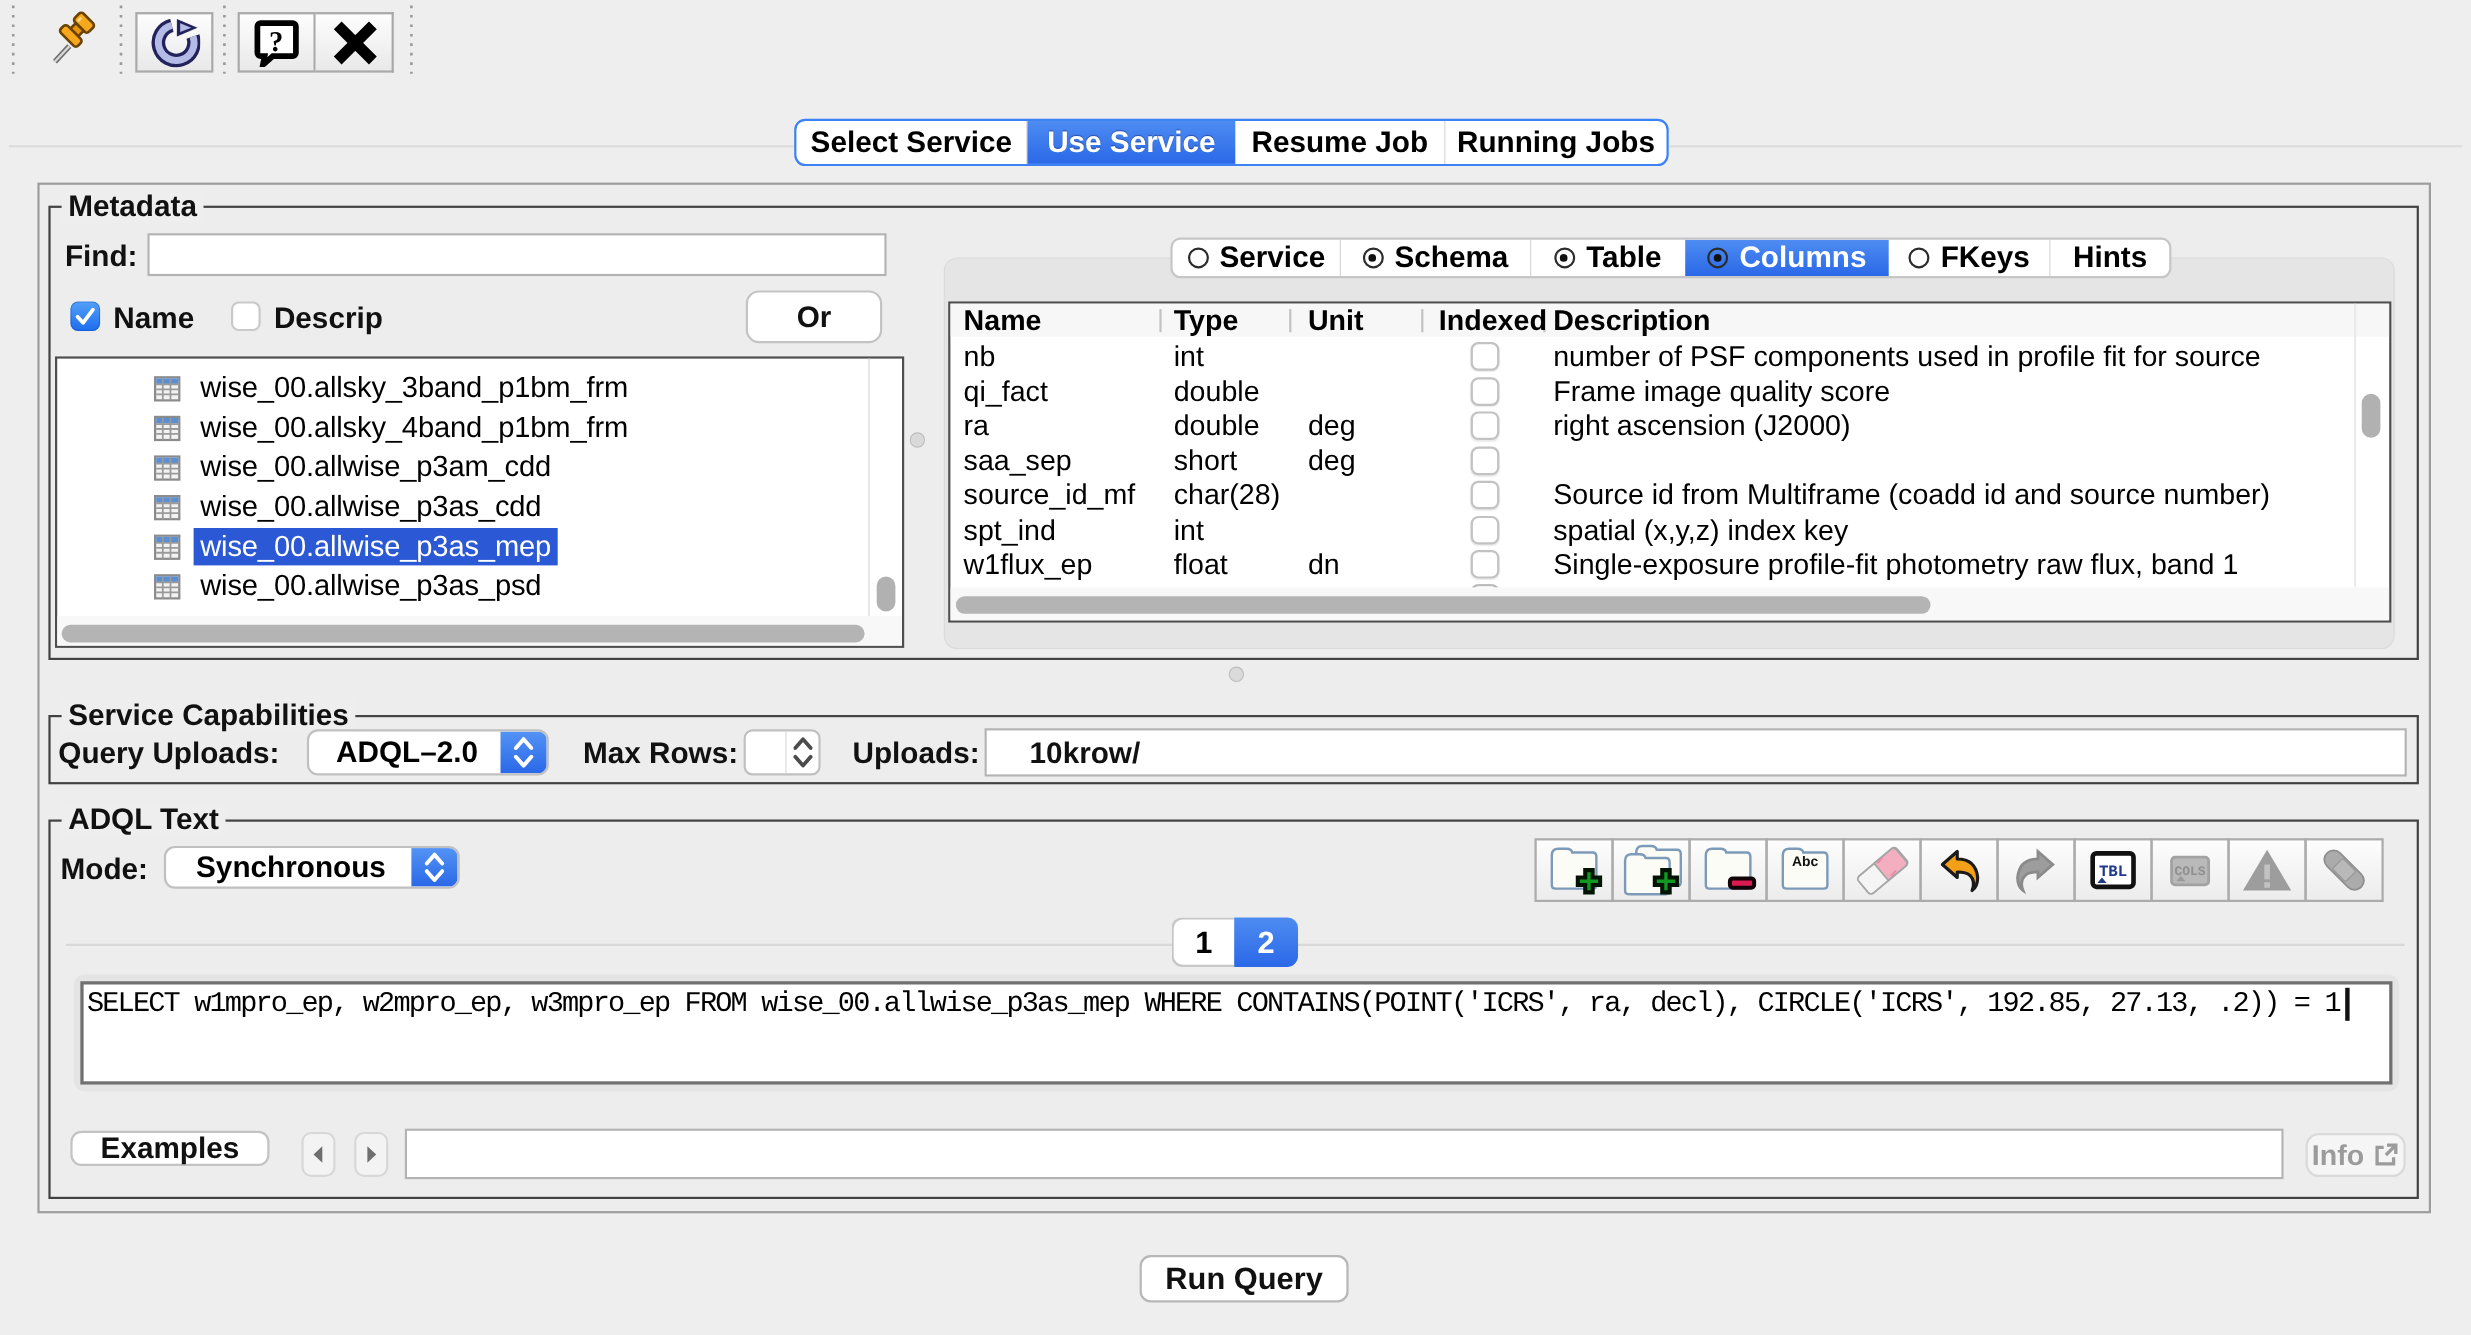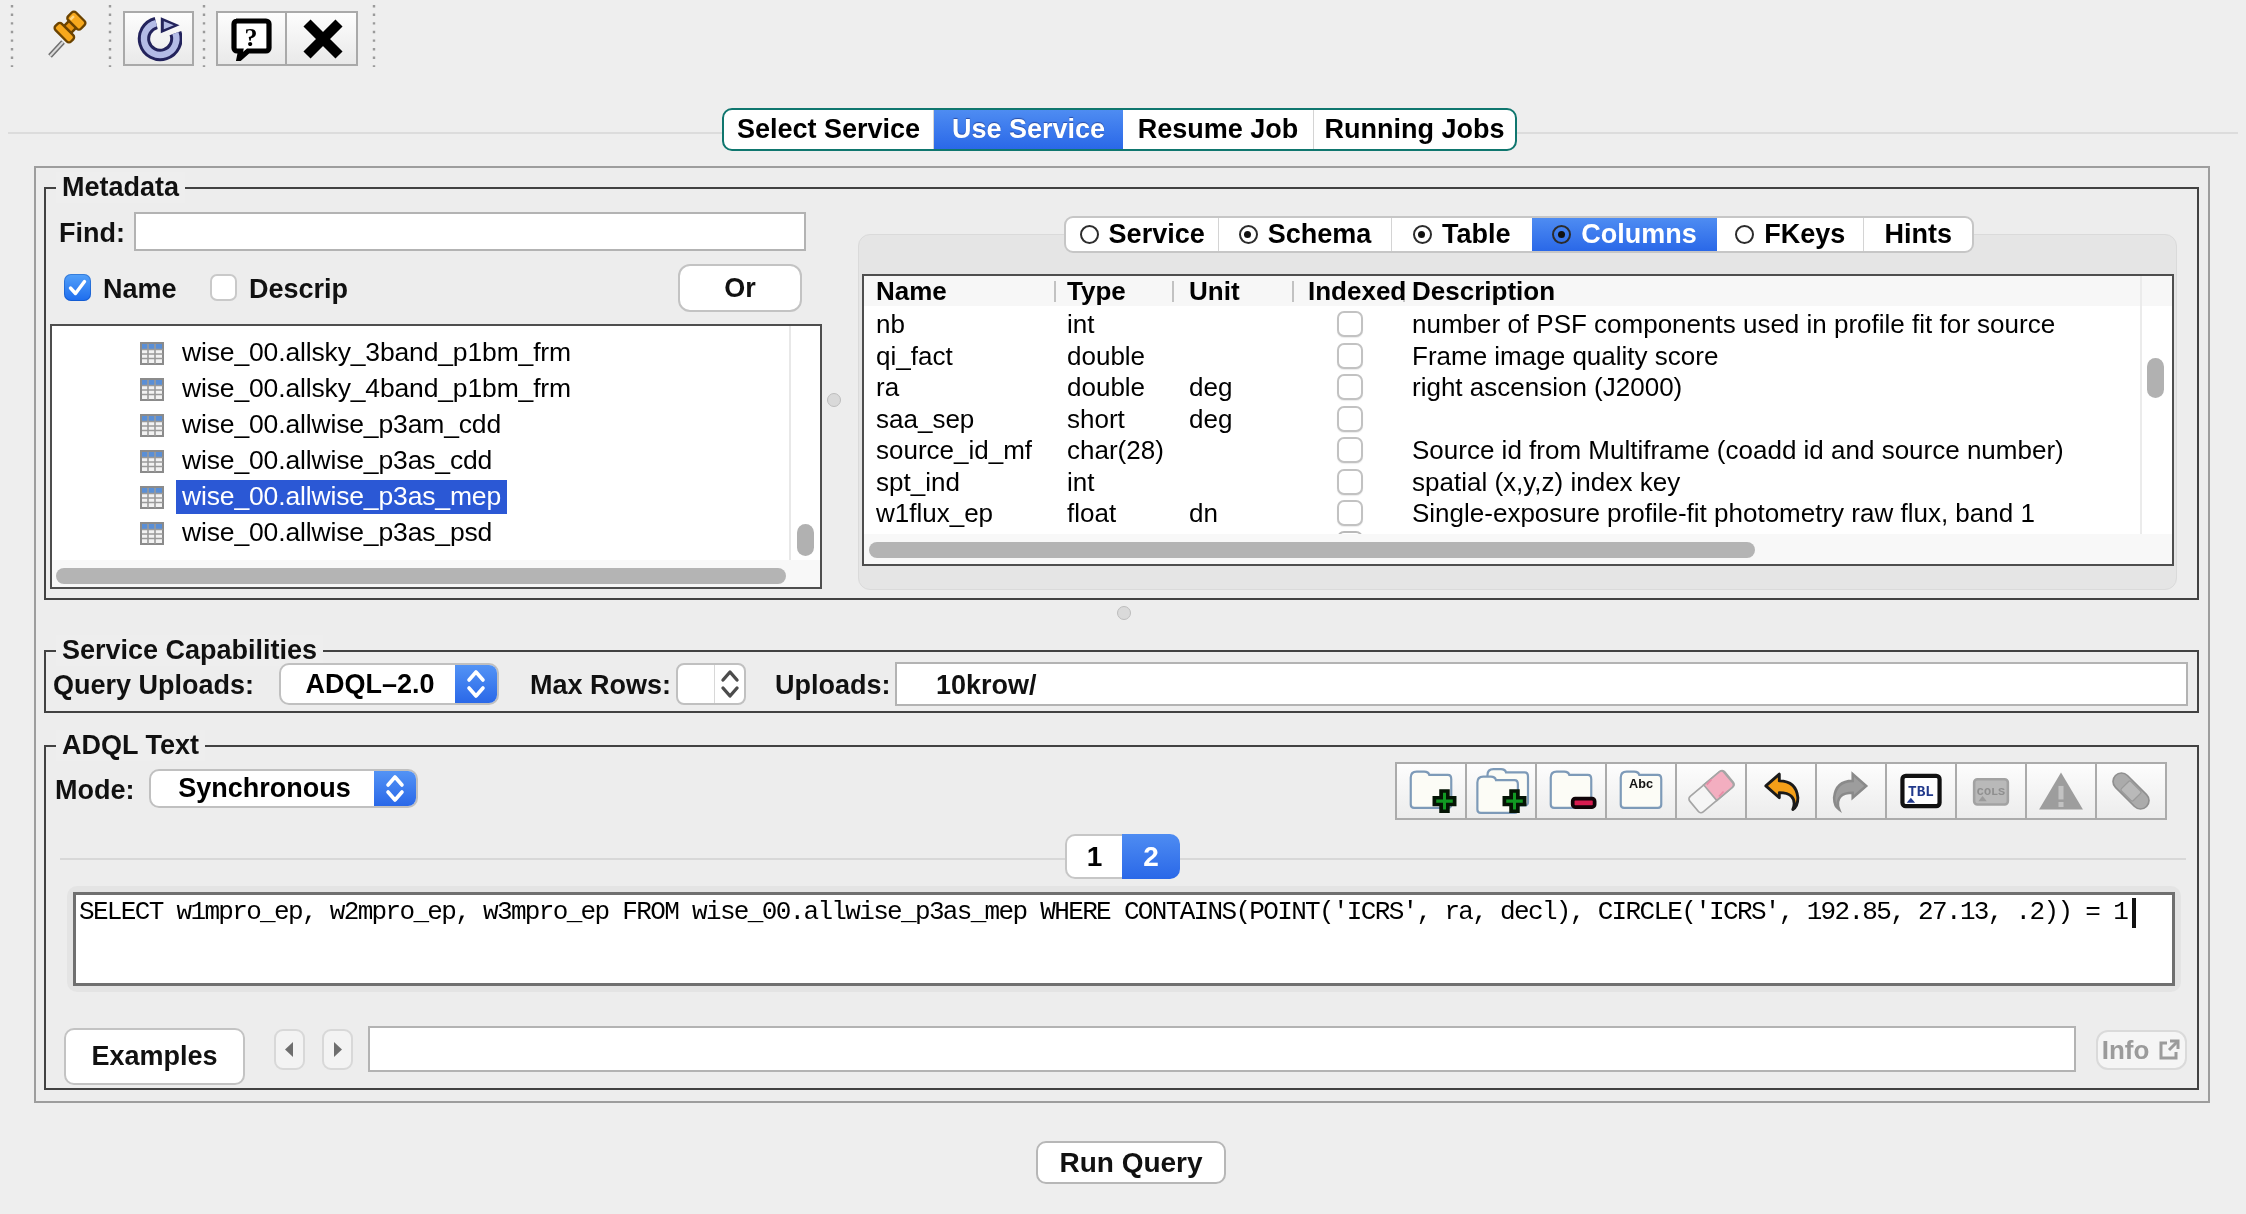--- a/index.html
+++ b/index.html
@@ -49,21 +49,21 @@
 <svg class="abs" style="left:229px; top:17px;" width="44" height="44" viewBox="0 0 22 22">
   <path d="M 3.5 2 h 15 a 1.5 1.5 0 0 1 1.5 1.5 v 12 a 1.5 1.5 0 0 1 -1.5 1.5 h -9 l -4.5 4 l 0.8 -4 h -1.8 a 1.5 1.5 0 0 1 -1.5 -1.5 v -12 a 1.5 1.5 0 0 1 1.5 -1.5 z" fill="#ffffff" stroke="#000" stroke-width="2.6"></path>
   <text x="11" y="14.5" font-size="13" font-weight="700" text-anchor="middle" fill="#000" font-family="Liberation Serif,serif">?</text>
 </svg>
 <svg class="abs" style="left:303px; top:19px;" width="40" height="40" viewBox="0 0 20 20">
   <path d="M 2 2 L 18 18 M 18 2 L 2 18" stroke="#000" stroke-width="5" stroke-linecap="butt"></path>
 </svg>
 
 <div class="abs" style="left:8px; right:8px; top:132px; height:2px; background:#dcdcdc;"></div>
 
-<div class="abs" style="left:722px; top:108px; width:795px; height:43px; background:#fff; border:2px solid #0f766e; border-radius:10px; overflow:hidden; display:flex;justify-content:space-between;">
+<div class="abs" style="left:722px; top:108px; width:795px; height:43px; background:#fff; border:2px solid #3b82f6; border-radius:10px; overflow:hidden; display:flex;justify-content:space-between;">
   <div style="width:210px; height:100%; display:flex; align-items:center; justify-content:center; font-weight:700; font-size:27px; border-right:1px solid #d4d4d4;">Select Service</div>
   <div style="width:189px; height:100%; display:flex; align-items:center; justify-content:center; font-weight:700; font-size:27px; color:#fff; background:linear-gradient(#4e8cf2,#2a68e8); text-shadow:0 -1px 1px rgba(0,0,60,.4);">Use Service</div>
   <div style="width:191px; height:100%; display:flex; align-items:center; justify-content:center; font-weight:700; font-size:27px; border-right:1px solid #d4d4d4;">Resume Job</div>
   <div style="width:201px; height:100%; display:flex; align-items:center; justify-content:center; font-weight:700; font-size:27px;">Running Jobs</div>
 </div>
 
 <div class="abs" style="left:34px; top:166px; width:2176px; height:937px; border:2px solid #9d9d9d; background:#ededed;"></div>
 
 <div class="grp" style="left:44px; top:187px; width:2155px; height:413px;">
   <div class="cap">Metadata</div>
@@ -373,21 +373,21 @@
   <div class="abs" style="left:60px; top:858px; width:2126px; height:2px; background:#d8d8d8;"></div>
 
   <div class="abs" style="left:1065px; top:834px; width:57px; height:45px; background:#fff; border:2px solid #c6c6c6; border-right:none; border-radius:10px 0 0 10px; display:flex; align-items:center; justify-content:center; font-weight:700; font-size:28px;">1</div>
   <div class="abs" style="left:1122px; top:834px; width:58px; height:45px; background:linear-gradient(#4e8cf2,#2a68e8); border-radius:0 10px 10px 0; display:flex; align-items:center; justify-content:center; font-weight:700; font-size:28px; color:#fff;">2</div>
 
   <div class="abs" style="left:67px; top:886px; width:2114px; height:106px; border-radius:10px; background:#e4e4e4;"></div>
   <div class="darkbox" style="left:73px; top:892px; width:2102px; height:94px; border:3px solid #707070;"></div>
   <div class="abs" style="left:79px; top:897px; font-family:'Liberation Mono',monospace; font-size:26px; letter-spacing:-1.67px; color:#000; white-space:pre;" id="sqltext">SELECT w1mpro_ep, w2mpro_ep, w3mpro_ep FROM wise_00.allwise_p3as_mep WHERE CONTAINS(POINT('ICRS', ra, decl), CIRCLE('ICRS', 192.85, 27.13, .2)) = 1</div>
   <div class="abs" style="left:2132px; top:898px; width:4px; height:30px; background:#111;"></div>
 
-  <div class="whtbtn" style="left:64px; top:1028px; width:181px; height:57px;">Examples</div>
+  <div class="whtbtn" style="left:64px; top:1028px; width:181px; height:32px;">Examples</div>
   <div class="abs" style="left:274px; top:1029px; width:31px; height:41px; background:#f3f3f3; border:2px solid #d8d8d8; border-radius:9px;">
     <svg width="27" height="37" viewBox="0 0 27 37">
         <path d="M17 11 L9 18.5 L17 26 Z" fill="#6e6e6e"></path>
       </svg>
   </div>
   <div class="abs" style="left:322px; top:1029px; width:31px; height:41px; background:#f3f3f3; border:2px solid #d8d8d8; border-radius:9px;">
     <svg width="27" height="37" viewBox="0 0 27 37">
         <path d="M10 11 L18 18.5 L10 26 Z" fill="#6e6e6e"></path>
       </svg>
   </div>

